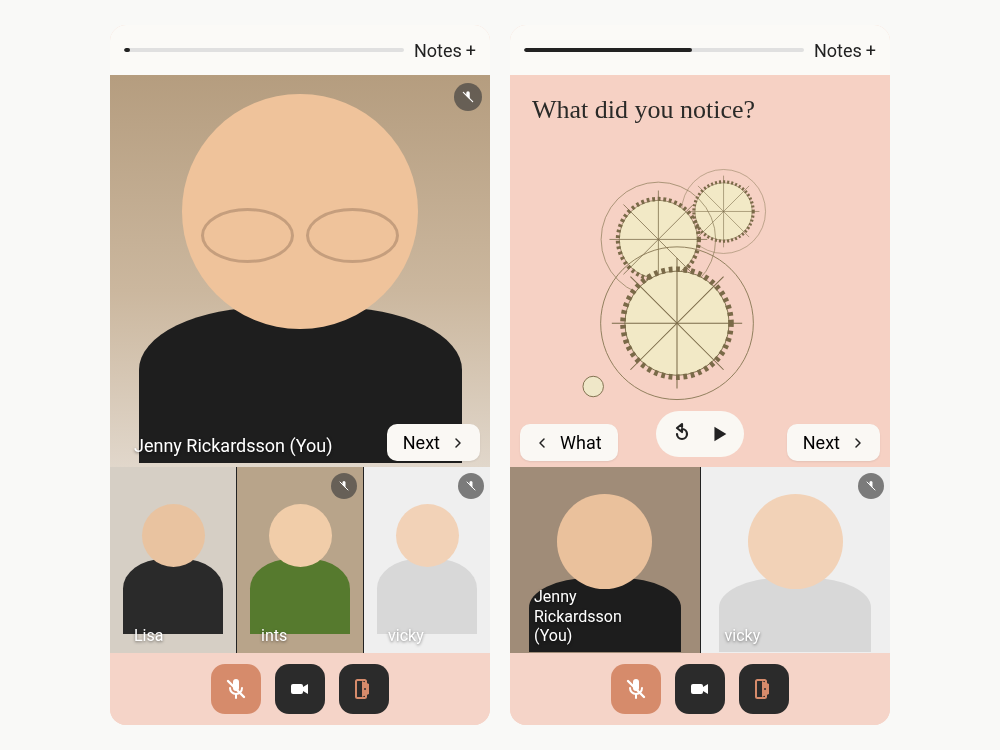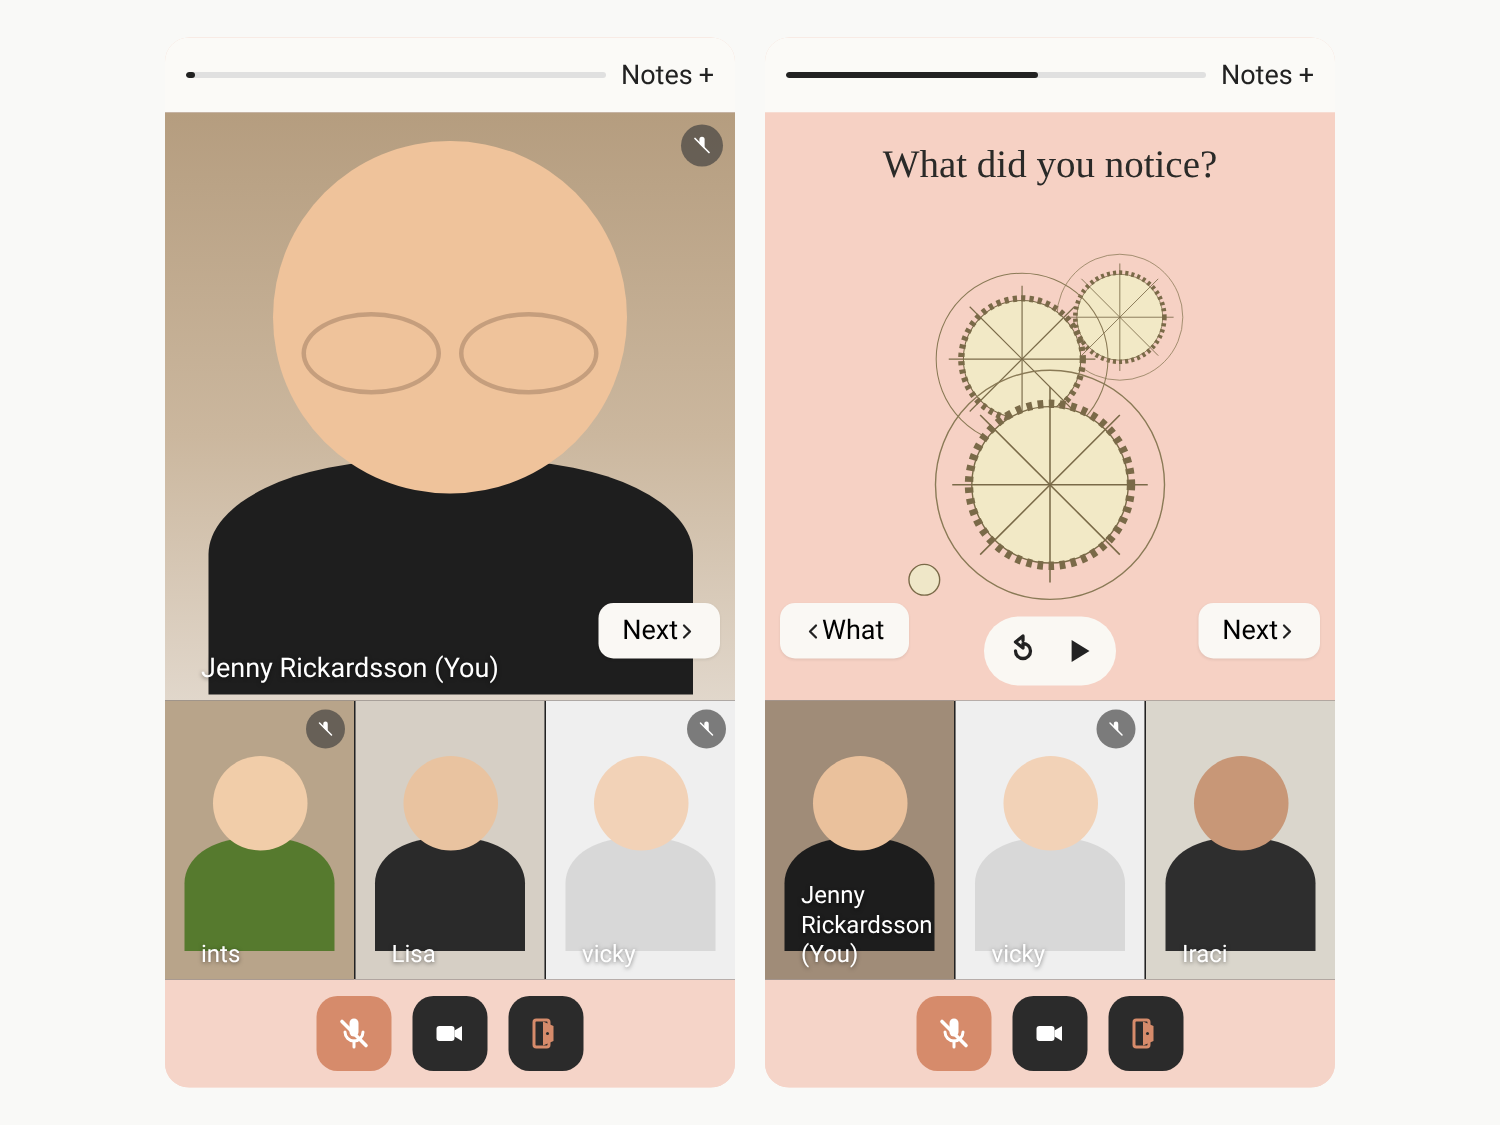--- a/index.html
+++ b/index.html
@@ -72,28 +72,28 @@
     bottom: 10px;
     left: 24px;
     color: #fff;
     font-size: 18px;
     text-shadow: 0 1px 3px rgba(0,0,0,.5);
     max-width: 60%;
     line-height:1.2;
   }
   .next-btn, .back-btn {
     position: absolute;
-    bottom: 28px;
+    bottom: 6px;
     background: #faf8f4;
     border-radius: 10px;
     padding: 8px 16px;
     font-size: 18px;
     display: flex;
     align-items: center;
-    gap: 0;
+    gap: 12px;
     cursor: pointer;
     box-shadow: 0 1px 2px rgba(0,0,0,.08);
   }
   .next-btn { right: 10px; }
   .back-btn { left: 10px; }
   .thumbs {
     height: 186px;
     display: flex;
     gap: 1px;
     background: #222;
@@ -147,22 +147,22 @@
     margin-top:-6%;
     position:relative; z-index:0;
   }
   .portrait.sm .head { width:50%; padding-top:50%; margin-top:14%; }
   .portrait.sm .body { width:80%; }
   
   .content-card {
     flex:1;
     position:relative;
     background:#f6d1c4;
-    display:flex; flex-direction:column; align-items:center;
-    padding:14px 2px 10px;
+    display:flex; flex-direction:column; align-items:flex-start;
+    padding:14px 22px 10px;
   }
   .question {
     font-family: Georgia, "Times New Roman", serif;
     font-size: 26px;
     color:#2a2a28;
     margin:6px 0 12px;
   }
   .gears {
     width: 290px; height: 270px;
     position:relative;
@@ -220,40 +220,40 @@
             <path d="M8 4l8 8-8 8" stroke="#222" stroke-width="3" fill="none" stroke-linecap="round" stroke-linejoin="round"></path>
           </svg>
       </span>
     </div>
   </div>
 
   <div class="thumbs">
 
     <div class="thumb">
       <div class="portrait sm">
+        <div class="bg" style="background:#d6cfc5"></div>
+        <div class="head" style="background:#e9c3a0"></div>
+        <div class="body" style="background:#2a2a2a"></div>
+      </div>
+      <div class="caption">Lisa</div>
+    </div>
+
+    <div class="thumb">
+      <div class="portrait sm">
         <div class="bg" style="background:#b8a48a"></div>
         <div class="head" style="background:#f1cda9"></div>
         <div class="body" style="background:#567a2e"></div>
       </div>
       <div class="mute-chip">
         <svg width="12" height="12" viewBox="0 0 24 24" fill="none">
             <path d="M12 2a3 3 0 0 0-3 3v5l6 6V5a3 3 0 0 0-3-3z" fill="#fff"></path>
             <path d="M4 4l16 16" stroke="#fff" stroke-width="2" stroke-linecap="round"></path>
           </svg>
       </div>
       <div class="caption">ints</div>
-    </div>
-
-    <div class="thumb">
-      <div class="portrait sm">
-        <div class="bg" style="background:#d6cfc5"></div>
-        <div class="head" style="background:#e9c3a0"></div>
-        <div class="body" style="background:#2a2a2a"></div>
-      </div>
-      <div class="caption">Lisa</div>
     </div>
 
     <div class="thumb">
       <div class="portrait sm">
         <div class="bg" style="background:#efefef"></div>
         <div class="head" style="background:#f2d2b7"></div>
         <div class="body" style="background:#d8d8d8"></div>
       </div>
       <div class="mute-chip">
         <svg width="12" height="12" viewBox="0 0 24 24" fill="none">
@@ -384,28 +384,20 @@
         <div class="body" style="background:#d8d8d8"></div>
       </div>
       <div class="mute-chip">
         <svg width="12" height="12" viewBox="0 0 24 24" fill="none">
             <path d="M12 2a3 3 0 0 0-3 3v5l6 6V5a3 3 0 0 0-3-3z" fill="#fff"></path>
             <path d="M4 4l16 16" stroke="#fff" stroke-width="2" stroke-linecap="round"></path>
           </svg>
       </div>
       <div class="caption">vicky</div>
     </div>
-    <div class="thumb">
-      <div class="portrait sm">
-        <div class="bg" style="background:#dad6cc"></div>
-        <div class="head" style="background:#c89777"></div>
-        <div class="body" style="background:#2e2e2e"></div>
-      </div>
-      <div class="caption">Iraci</div>
-    </div>
   </div>
 
   <div class="controls">
     <div class="ctrl mute">
       <svg width="24" height="24" viewBox="0 0 24 24" fill="none">
           <rect x="9" y="2" width="6" height="12" rx="3" fill="#fff"></rect>
           <path d="M6 11a6 6 0 0 0 12 0" stroke="#fff" stroke-width="2" stroke-linecap="round"></path>
           <path d="M12 17v4" stroke="#fff" stroke-width="2" stroke-linecap="round"></path>
           <path d="M4 4l16 16" stroke="#fff" stroke-width="2.4" stroke-linecap="round"></path>
         </svg>

